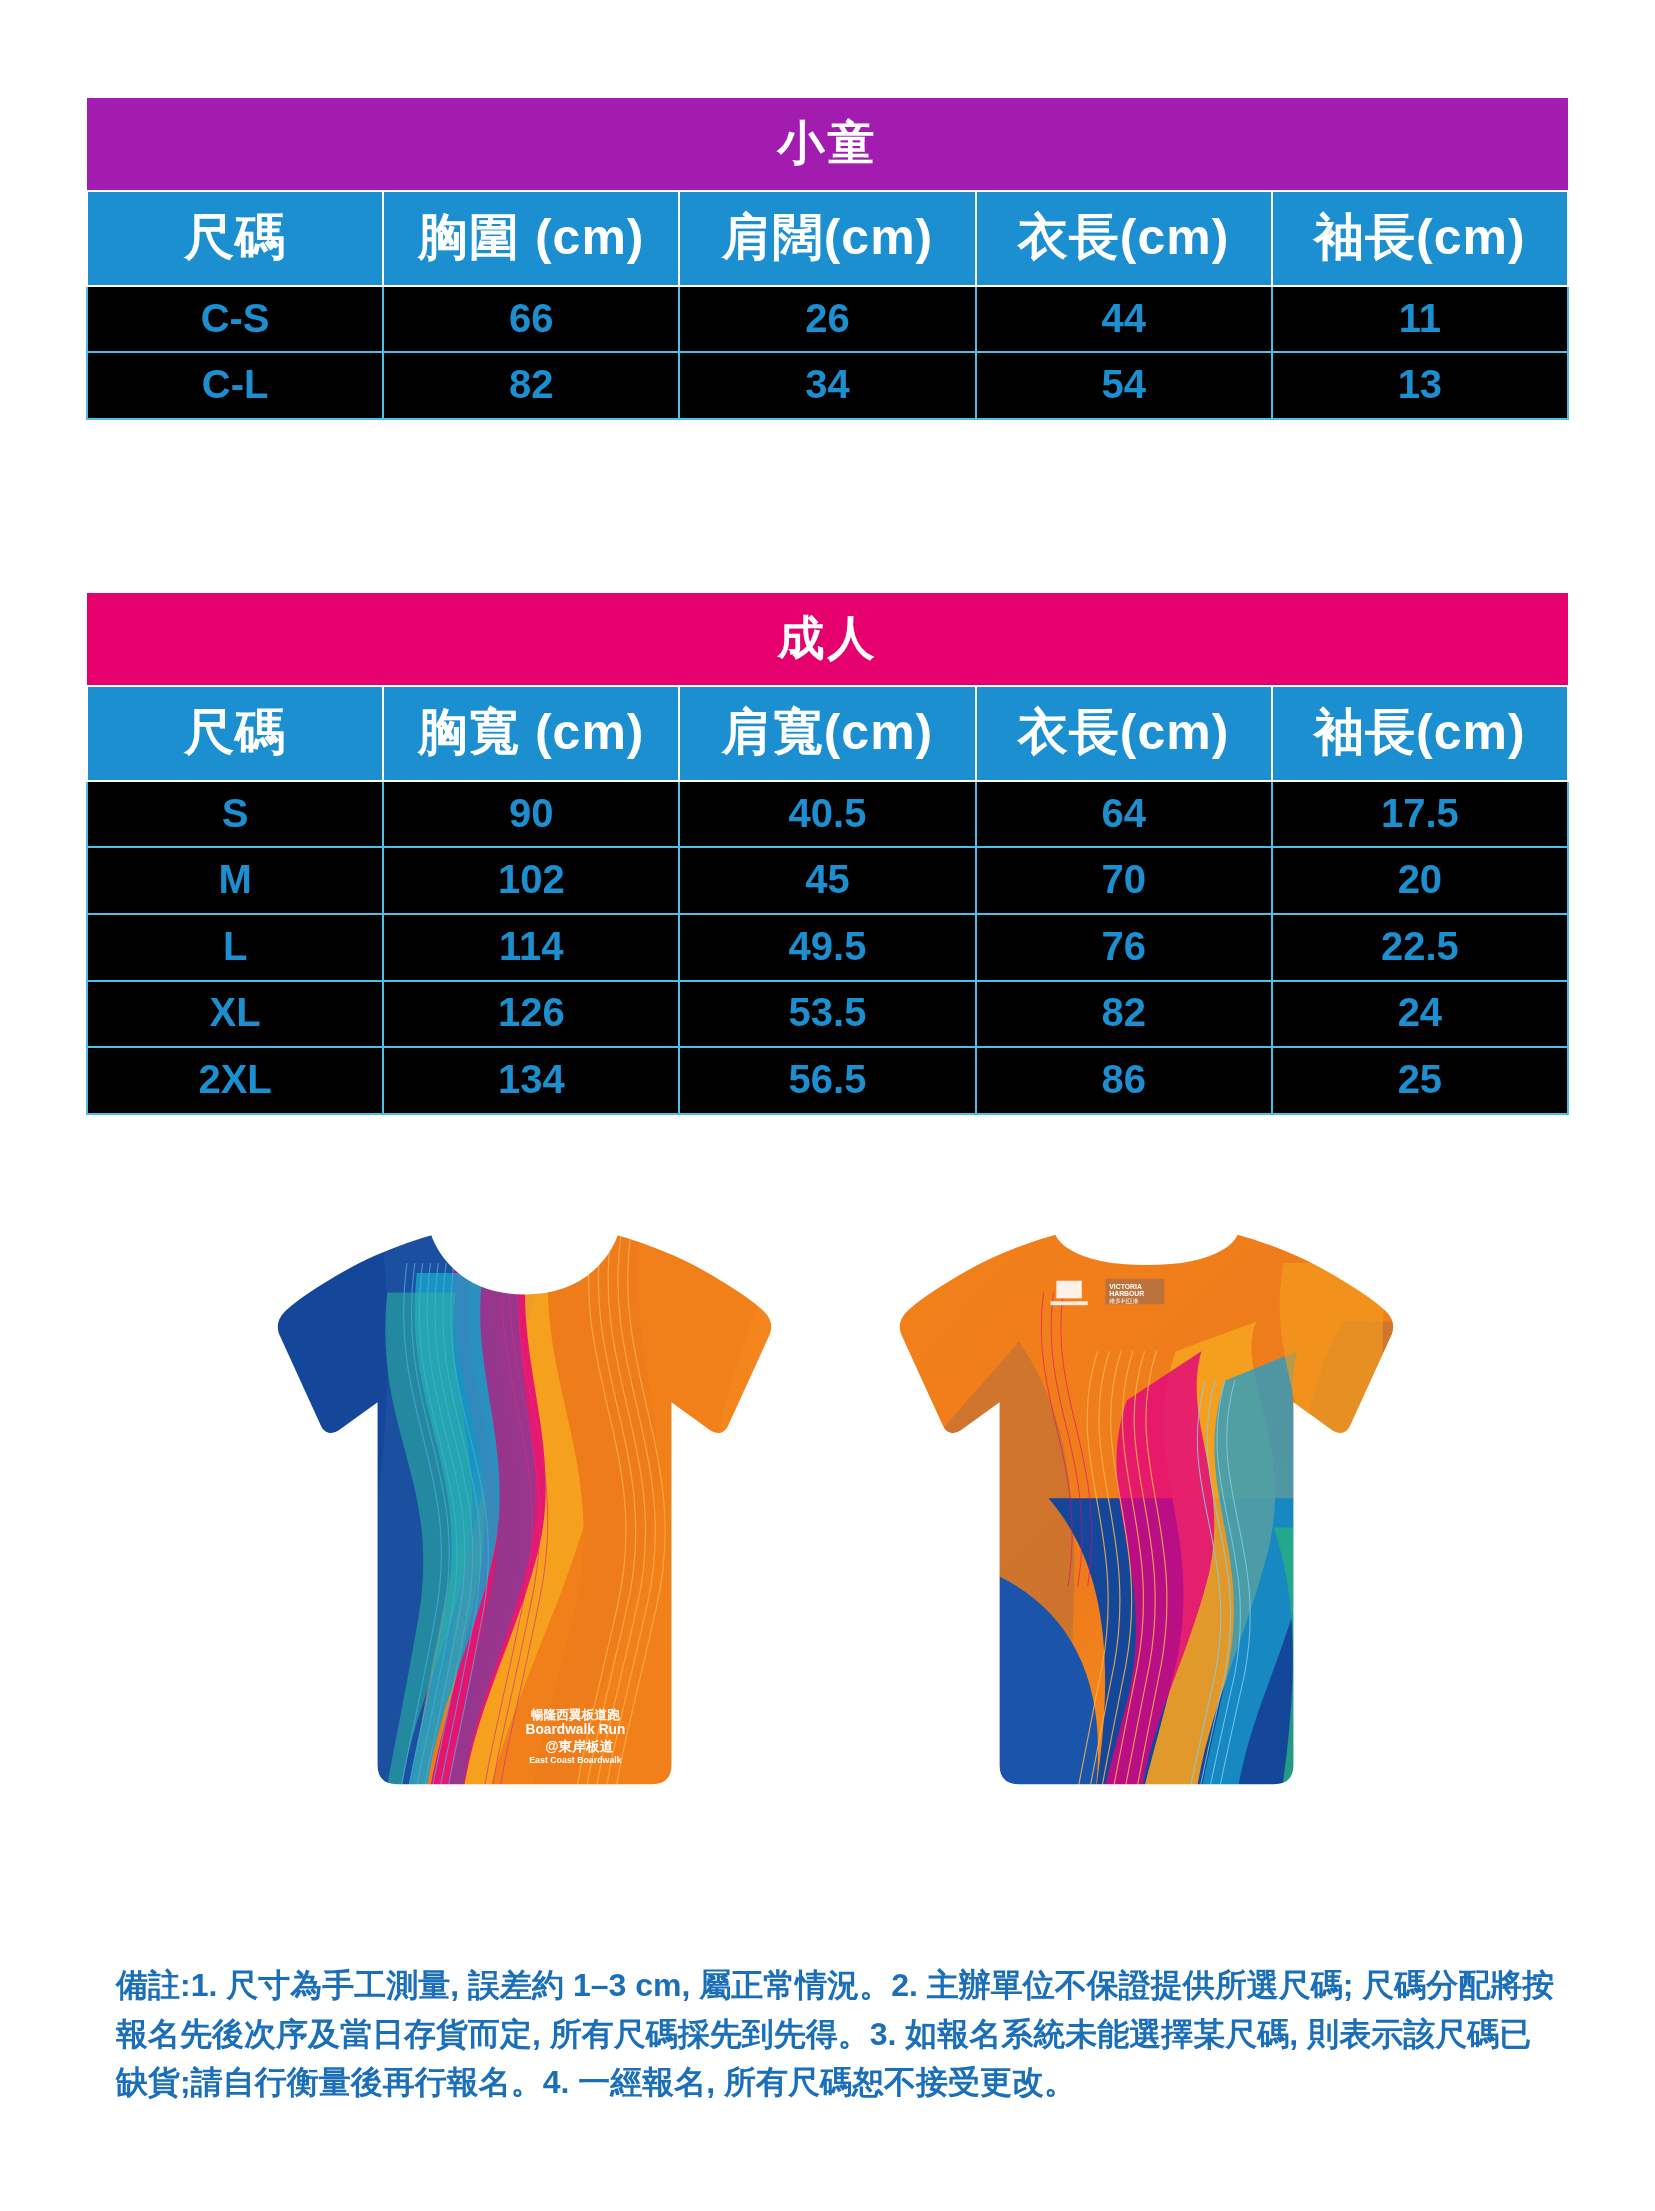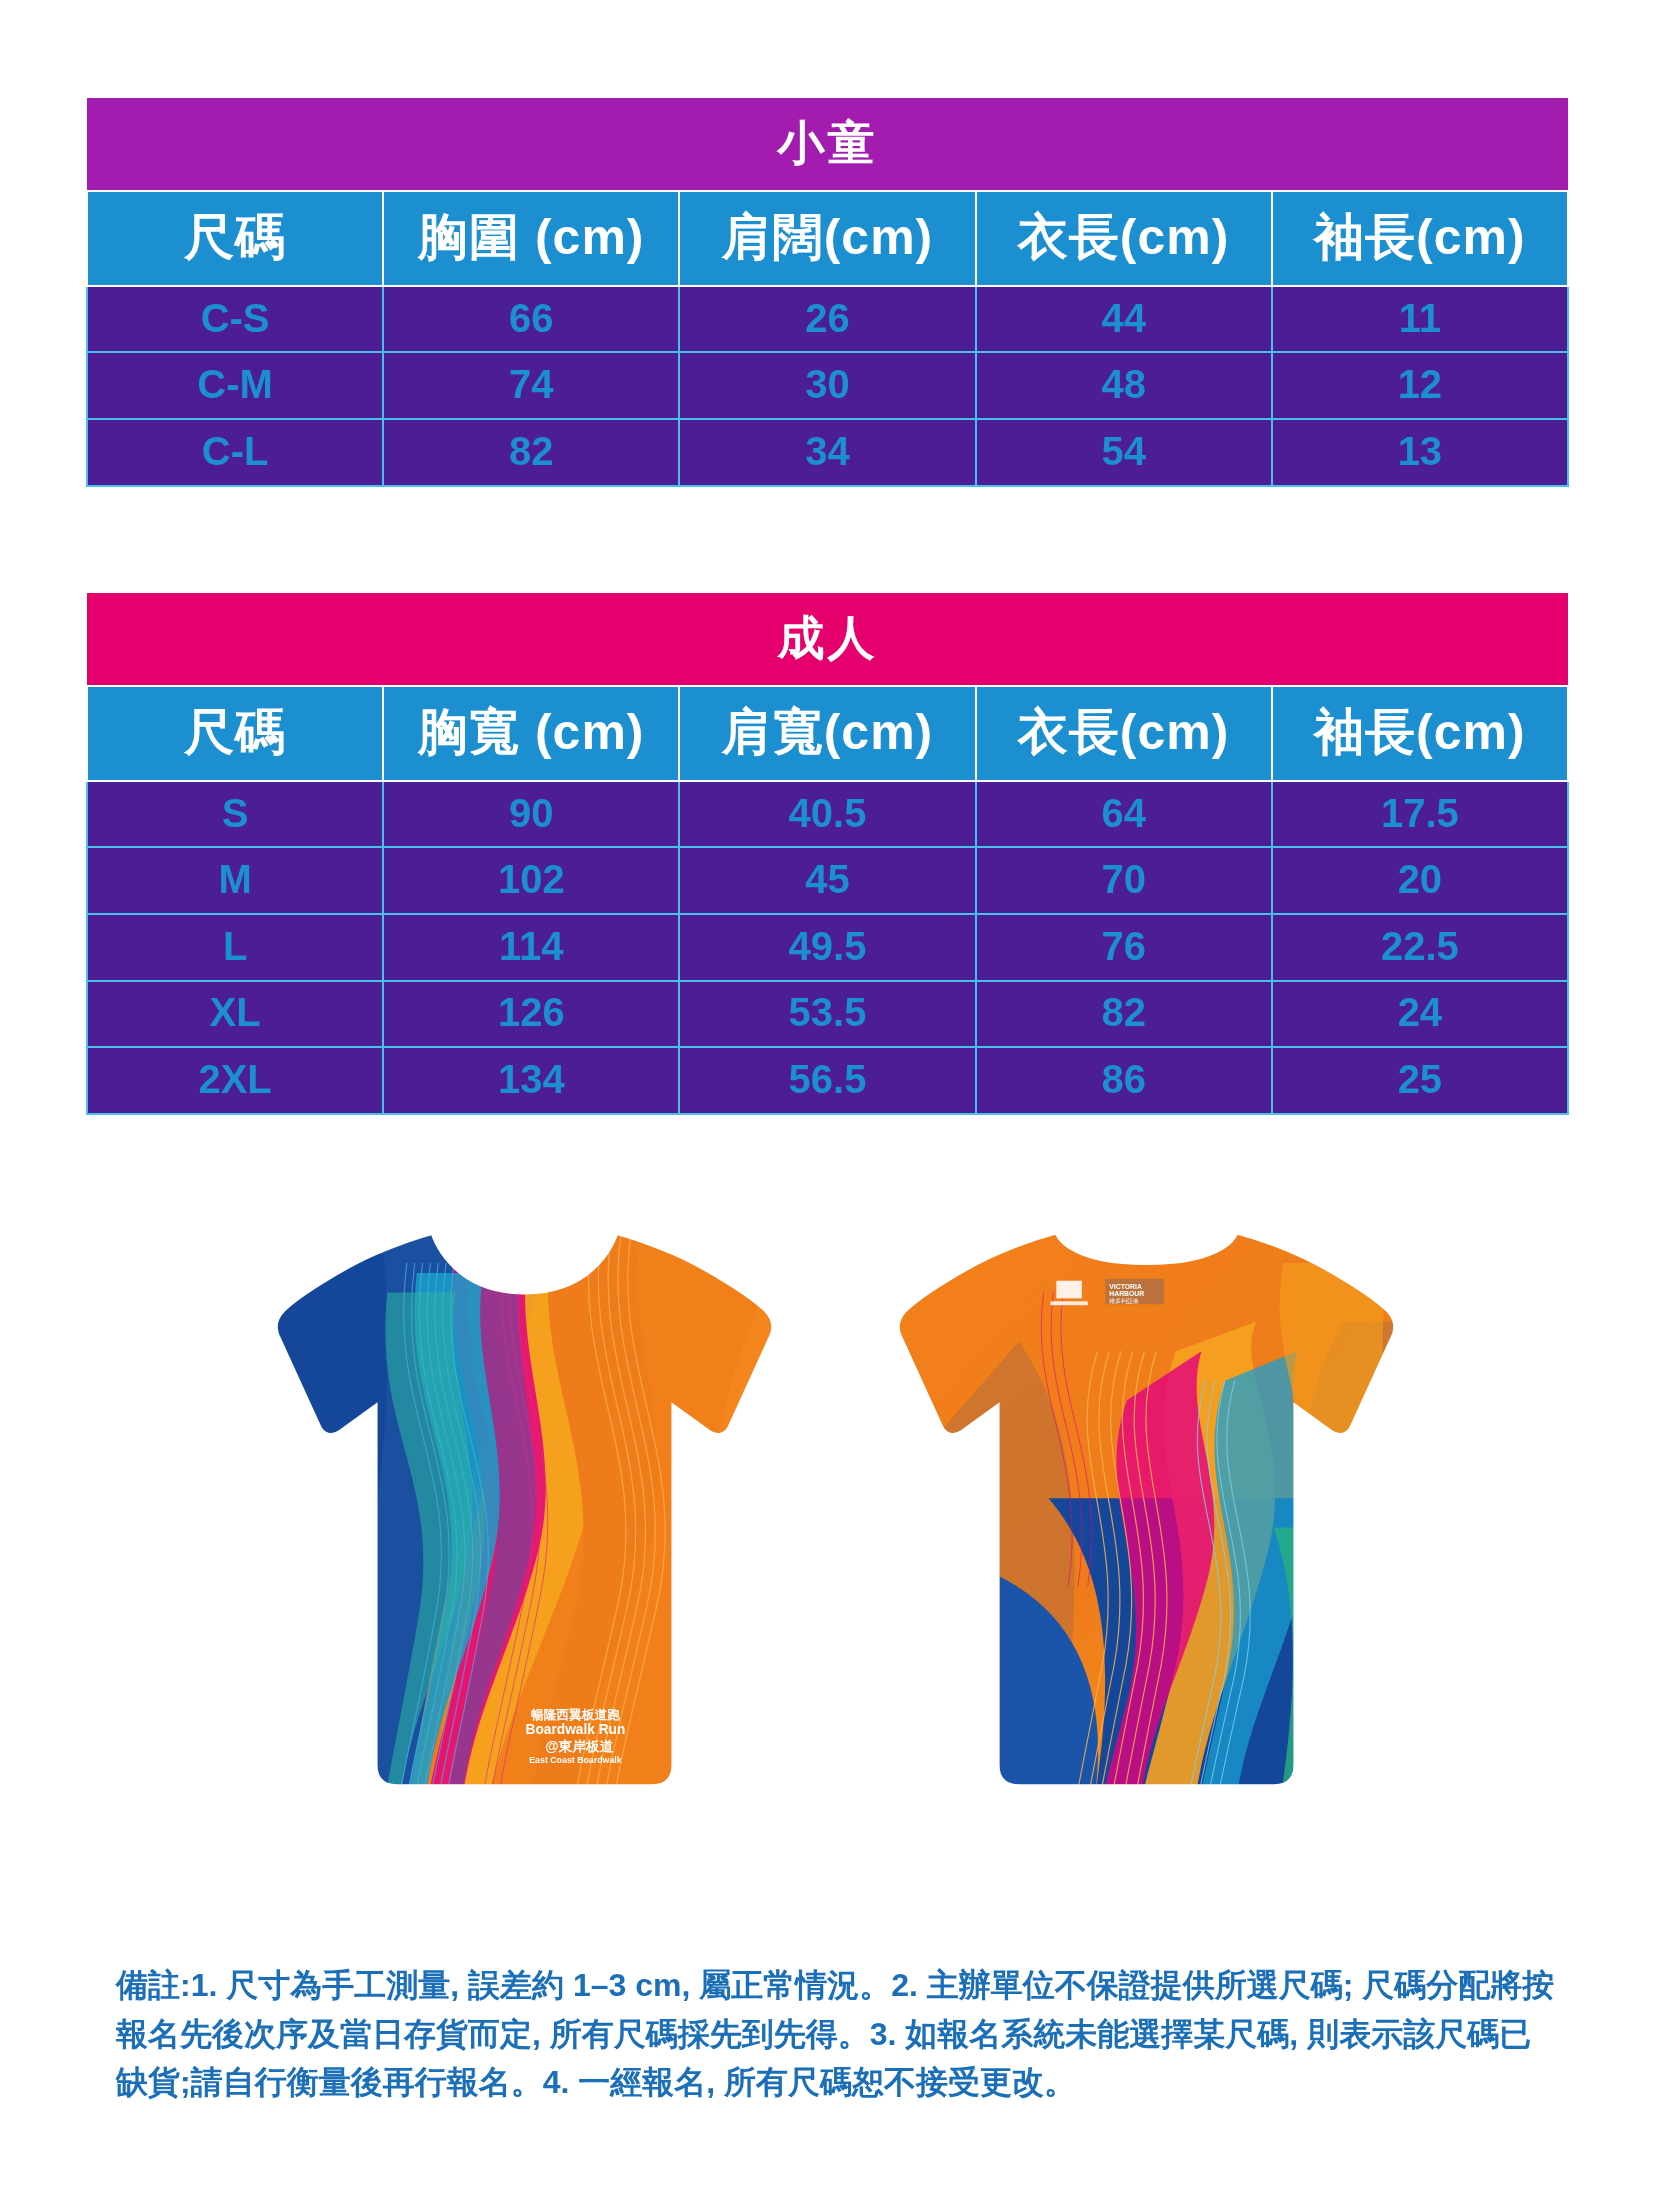--- a/index.html
+++ b/index.html
@@ -58,21 +58,21 @@
     font-weight: bold;
     padding: 11.8px 0 13.7px 0;
     letter-spacing: 1px;
   }
 
   .cell {
     color: #1b8fd0;
     font-size: 40px;
     font-weight: bold;
     padding: 8.8px 0 10.8px 0;
-    background: #4c1d95;
+    background: #000000;
     border: 2.9px solid #49c0e8 !important;
   }
   .cell.sizecol { font-size: 40px; }
 
   
   table.size-table tr.data-row td:first-child { border-left: 2.9px solid #49c0e8 !important; }
   table.size-table tr.data-row td:last-child { border-right: 2.9px solid #49c0e8 !important; }
 
   
   .shirts {
@@ -121,27 +121,20 @@
         <td class="hdr" style="width:20.5%">肩闊(cm)</td>
         <td class="hdr" style="width:20%">衣長(cm)</td>
         <td class="hdr" style="width:20%">袖長(cm)</td>
       </tr>
       <tr class="data-row">
         <td class="cell sizecol">C-S</td>
         <td class="cell">66</td>
         <td class="cell">26</td>
         <td class="cell">44</td>
         <td class="cell">11</td>
-      </tr>
-      <tr class="data-row">
-        <td class="cell sizecol">C-M</td>
-        <td class="cell">74</td>
-        <td class="cell">30</td>
-        <td class="cell">48</td>
-        <td class="cell">12</td>
       </tr>
       <tr class="data-row">
         <td class="cell sizecol">C-L</td>
         <td class="cell">82</td>
         <td class="cell">34</td>
         <td class="cell">54</td>
         <td class="cell">13</td>
       </tr>
     </tbody>
       </table>

